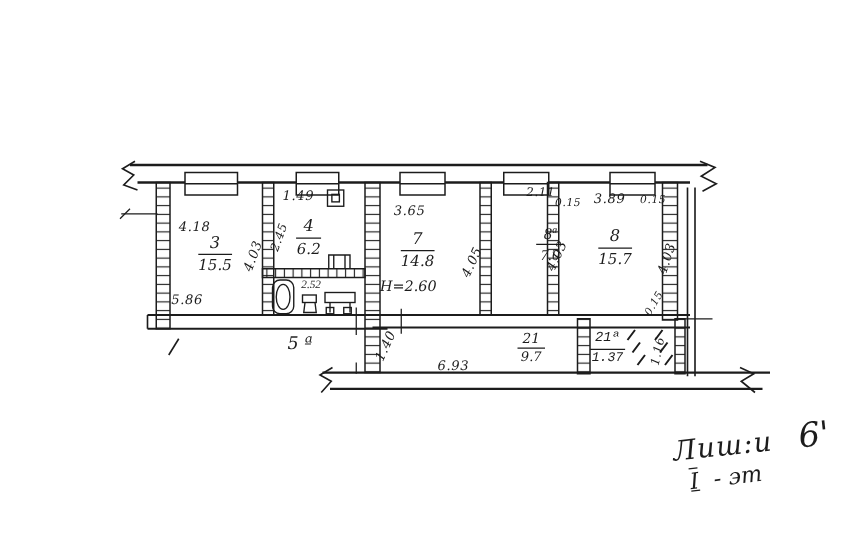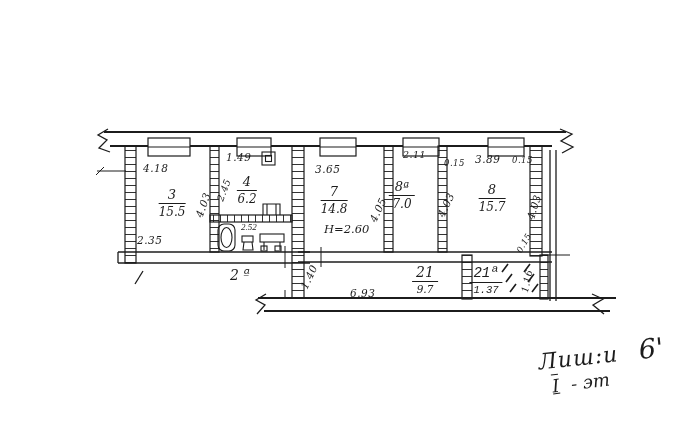--- a/index.html
+++ b/index.html
@@ -7,21 +7,21 @@
     position:relative;width:680px;height:437px;background:#ffffff;
     font-family:"DejaVu Serif", serif;color:#1c1c1c;overflow:hidden;
   }
   svg{position:absolute;left:0;top:0;}
   .room-label{
     position:absolute;text-align:center;font-style:italic;
     transform:translateX(-50%);line-height:1.05;white-space:nowrap;
   }
   .room-label .num{display:block;border-bottom:1.4px solid #1c1c1c;padding:0 6px 1px;font-size:13px;}
   .room-label .area{display:block;padding-top:2px;font-size:12px;}
-  .room-label.sm .num{font-size:14px;padding:0 4px 1px;text-align:center;}
+  .room-label.sm .num{font-size:11px;padding:0 4px 1px;text-align:center;}
   .room-label.sm .area{font-size:10.5px;}
   .lbl,.dim{position:absolute;font-style:italic;white-space:nowrap;line-height:1;}
   .dim{font-size:10.5px;letter-spacing:0.5px;}
   .dim.tiny{font-size:8.5px;}
   .dim.rot{transform-origin:center center;}
   .note-line1{position:absolute;left:538px;top:338px;font-style:italic;transform:rotate(-6deg);}
   .note-line1 .w{font-size:22px;letter-spacing:1px;}
   .note-line1 .n{font-size:27px;margin-left:16px;}
   .note-line2{position:absolute;left:552px;top:372px;font-style:italic;font-size:18px;transform:rotate(-7deg);}
   .note-line2 .numeral{text-decoration-line:underline overline;margin-right:6px;}
@@ -142,48 +142,48 @@
     <span class="area">15.5</span>
   </div>
   <div class="room-label" style="left:247px;top:175px;">
     <span class="num">4</span>
     <span class="area">6.2</span>
   </div>
   <div class="room-label" style="left:334px;top:185px;">
     <span class="num">7</span>
     <span class="area">14.8</span>
   </div>
-  <div class="lbl" style="left:324px;top:224px;font-size:11.5px;">H=2.60</div>
-  <div class="room-label" style="left:402px;top:180px;">
+  <div class="lbl" style="left:304px;top:224px;font-size:11.5px;">H=2.60</div>
+  <div class="room-label" style="left:440px;top:180px;font-family:Liberation Serif, serif;">
     <span class="num">8ª</span>
     <span class="area">7.0</span>
   </div>
   <div class="room-label" style="left:492px;top:183px;">
     <span class="num">8</span>
     <span class="area">15.7</span>
   </div>
   <div class="room-label sm" style="left:425px;top:265px;">
     <span class="num">21</span>
     <span class="area">9.7</span>
   </div>
   <div class="room-label sm" style="left:486px;top:266px;font-family:Liberation Mono, monospace;">
     <span class="num">21ª</span>
     <span class="area">1.37</span>
   </div>
   <div class="lbl" style="left:241px;top:223px;font-size:9px;font-family:Liberation Serif, serif;">2.52</div>
-  <div class="lbl" style="left:230px;top:268px;font-size:14px;">2 ª</div>
-
-  <div class="dim" style="left:143px;top:163px;">4.18</div>
+  <div class="lbl" style="left:230px;top:268px;font-size:14px;">5 ª</div>
+
+  <div class="dim" style="left:143px;top:177px;">4.18</div>
   <div class="dim" style="left:226px;top:152px;">1.49</div>
   <div class="dim" style="left:315px;top:164px;">3.65</div>
-  <div class="dim" style="left:403px;top:150px;font-size:9.5px;">2.11</div>
+  <div class="dim" style="left:403px;top:150px;font-size:9.5px;padding-left:18px;">2.11</div>
   <div class="dim tiny" style="left:444px;top:159px;">0.15</div>
   <div class="dim" style="left:475px;top:154px;">3.89</div>
   <div class="dim tiny" style="left:512px;top:156px;">0.15</div>
-  <div class="dim" style="left:137px;top:235px;">2.35</div>
+  <div class="dim" style="left:137px;top:235px;">5.86</div>
   <div class="dim" style="left:350px;top:288px;text-align:center;">6.93</div>
 
   <div class="dim rot" style="left:203px;top:205px;transform:translate(-50%,-50%) rotate(-70deg);">4.03</div>
   <div class="dim rot" style="left:224px;top:190px;font-size:9.5px;transform:translate(-50%,-50%) rotate(-70deg);">2.45</div>
   <div class="dim rot" style="left:378px;top:210px;transform:translate(-50%,-50%) rotate(-65deg);">4.05</div>
   <div class="dim rot" style="left:446px;top:205px;transform:translate(-50%,-50%) rotate(-65deg);">4.03</div>
   <div class="dim rot" style="left:534px;top:207px;transform:translate(-50%,-50%) rotate(-72deg);">4.03</div>
   <div class="dim rot" style="left:309px;top:277px;transform:translate(-50%,-50%) rotate(-65deg);">1.40</div>
   <div class="dim rot tiny" style="left:524px;top:243px;transform:translate(-50%,-50%) rotate(-60deg);">0.15</div>
   <div class="dim rot" style="left:527px;top:281px;font-size:9.5px;transform:translate(-50%,-50%) rotate(-78deg);">1.16</div>

